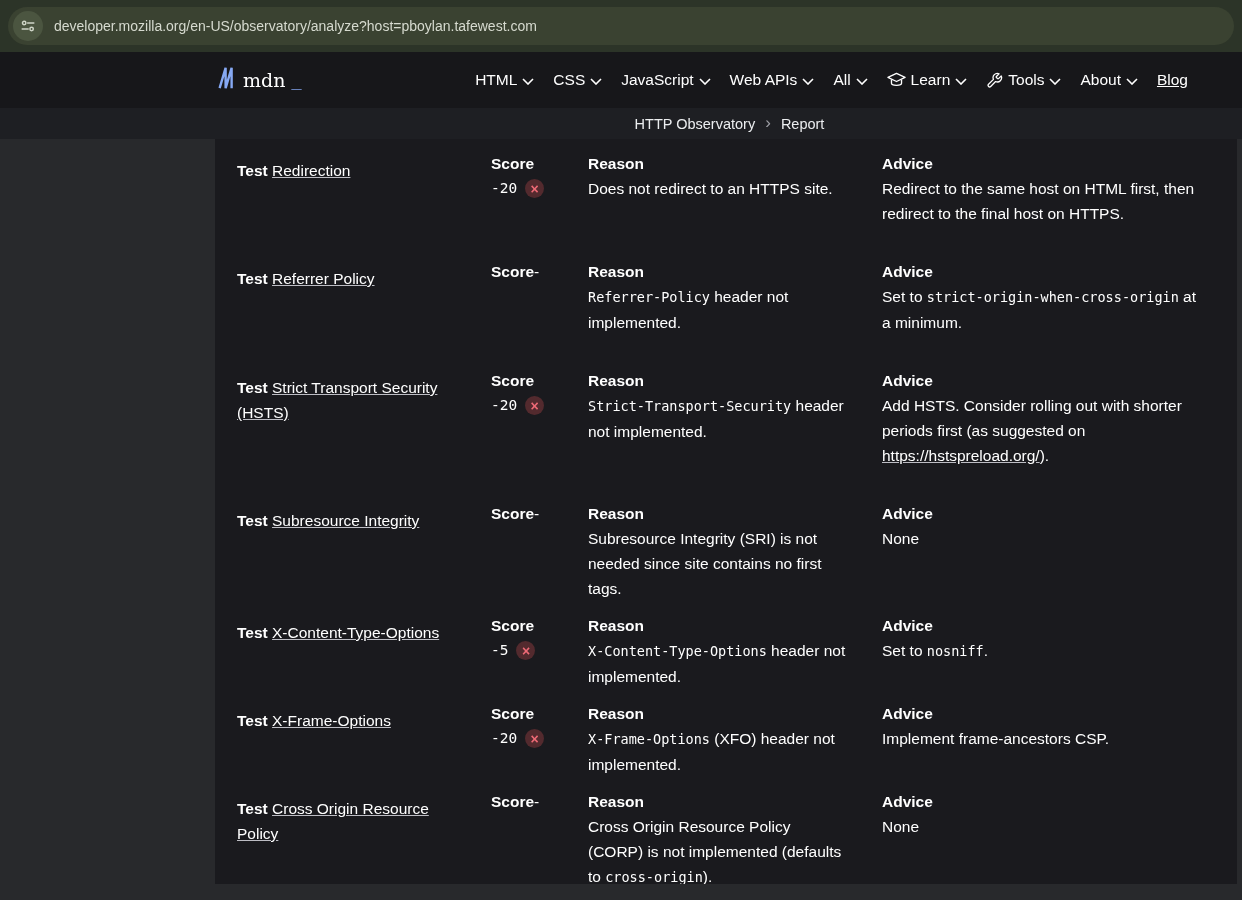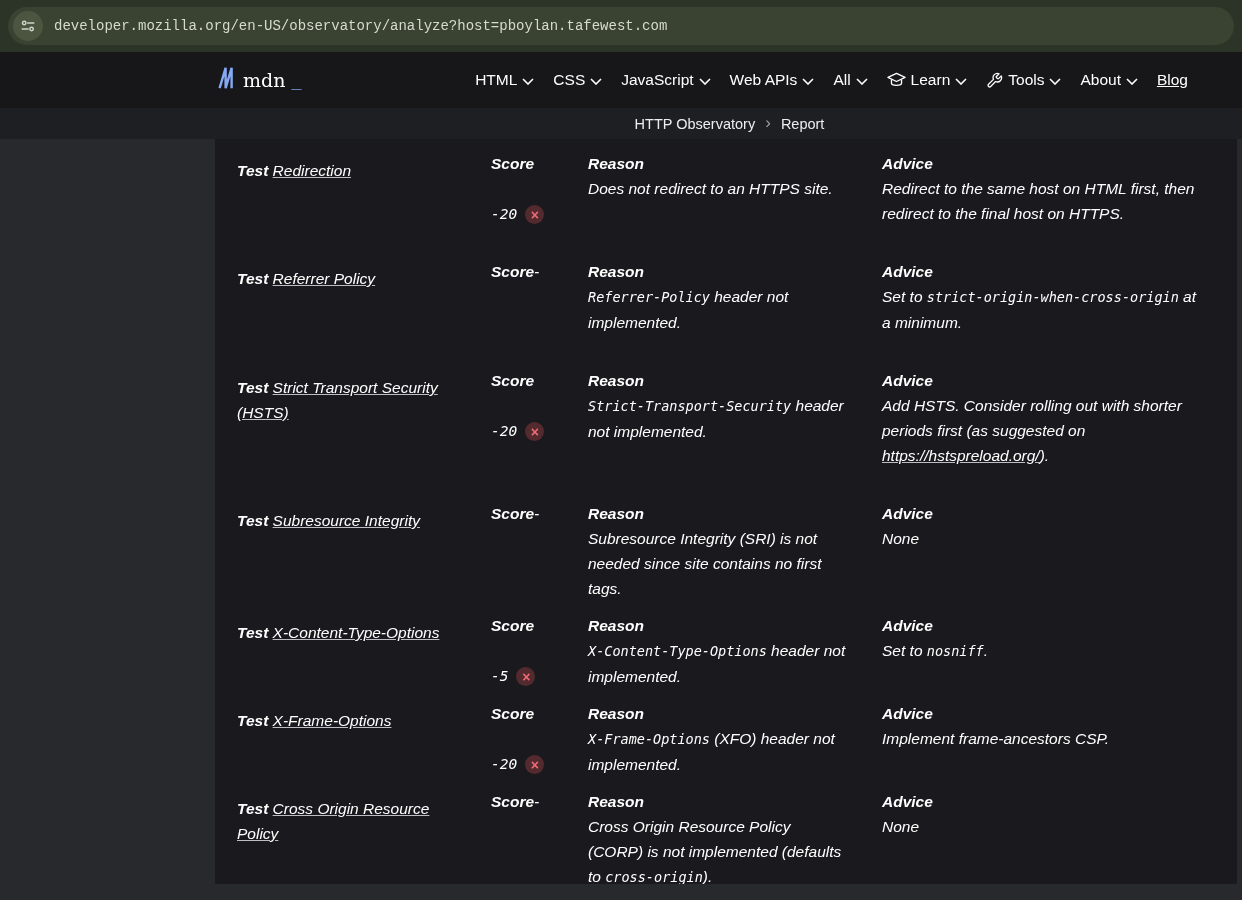--- a/index.html
+++ b/index.html
@@ -4,21 +4,21 @@
 <style>
   html,body{margin:0;padding:0;}
   body{
     width:1242px;height:900px;overflow:hidden;position:relative;
     background:#28292c;font-family:"Liberation Sans",sans-serif;
   }
   
   .urlbar{position:absolute;top:0;left:0;width:1242px;height:52px;background:#2c3428;
     display:flex;align-items:center;padding:0 8px;box-sizing:border-box;}
   .url-pill{display:flex;align-items:center;gap:11px;flex:1;height:38px;background:#3a4231;
-    border-radius:19px;padding:8px 5px;box-sizing:border-box;font-family:Liberation Mono, monospace;}
+    border-radius:19px;padding:8px 5px;box-sizing:border-box;}
   .site-icon{width:30px;height:30px;border-radius:50%;background:#4b5540;flex:0 0 auto;
     display:flex;align-items:center;justify-content:center;}
   .url-text{color:#d6dacf;font-size:14px;white-space:nowrap;}
   
   .navbar{position:absolute;top:52px;left:0;width:1242px;height:56px;background:#17171a;}
   .nav-inner{height:100%;margin:0 54px 0 217px;display:flex;align-items:center;}
   .logo{display:flex;align-items:center;gap:6px;text-decoration:none;cursor:pointer;}
   .logo-text{color:#ffffff;font-family:"DejaVu Serif",serif;font-size:19px;line-height:1;}
   .logo-underscore{color:#86a9f4;font-weight:bold;font-size:18px;line-height:1;transform:translateY(2px);}
   .menu{margin-left:auto;display:flex;align-items:flex-end;gap:19px;}
@@ -29,35 +29,35 @@
   
   .breadcrumb-bar{position:absolute;top:108px;left:0;width:1242px;height:31px;background:#1e1f23;
     display:flex;align-items:center;gap:10px;padding-left:217px;box-sizing:border-box;
     font-size:14.5px;color:#eceef0;justify-content:center;}
   .crumb-link{color:#eceef0;text-decoration:none;cursor:pointer;}
   .crumb-sep{color:#9d9ea4;font-size:17px;line-height:1;transform:translateY(-1px);}
   
   .content{position:absolute;top:139px;left:215px;width:1022px;height:745px;background:#1a1a1e;
     overflow:hidden;color:#ffffff;}
   .row{display:grid;grid-template-columns:254px 97px 294px 1fr;
-    padding:12px 20px 0 22px;box-sizing:border-box;font-size:15.5px;line-height:25px;font-style:italic;}
+    padding:12px 20px 0 22px;box-sizing:border-box;font-size:15.5px;line-height:25px;}
   .row:nth-of-type(1){min-height:108px;}
   .row:nth-of-type(2){min-height:109px;}
   .row:nth-of-type(3){min-height:133px;}
   .row:nth-of-type(4){min-height:111px;}
   .row:nth-of-type(5){min-height:88px;}
   .row:nth-of-type(6){min-height:87px;}
   .row:nth-of-type(7){min-height:112px;}
   .lbl{font-weight:bold;}
   .test-cell{padding-top:7px;padding-right:30px;}
   .reason-cell{padding-right:36px;}
   .advice-cell{padding-right:14px;}
   a.test-link,a.inline-link{color:#ffffff;text-decoration:underline;text-decoration-color:#bdbdc4;cursor:pointer;}
   code{font-family:"DejaVu Sans Mono",monospace;font-size:13.5px;}
-  .score-val{display:flex;align-items:center;gap:8px;height:25px;margin-top:26px;}
+  .score-val{display:flex;align-items:center;gap:8px;height:25px;}
   .score-num{font-family:"DejaVu Sans Mono",monospace;font-size:14.5px;}
   .badge{width:19px;height:19px;border-radius:50%;display:flex;align-items:center;
     justify-content:center;font-size:14px;font-weight:bold;line-height:1;}
   .score-dash{font-weight:normal;}
 </style>
 </head>
 <body>
 
 <div class="urlbar">
   <div class="url-pill">

